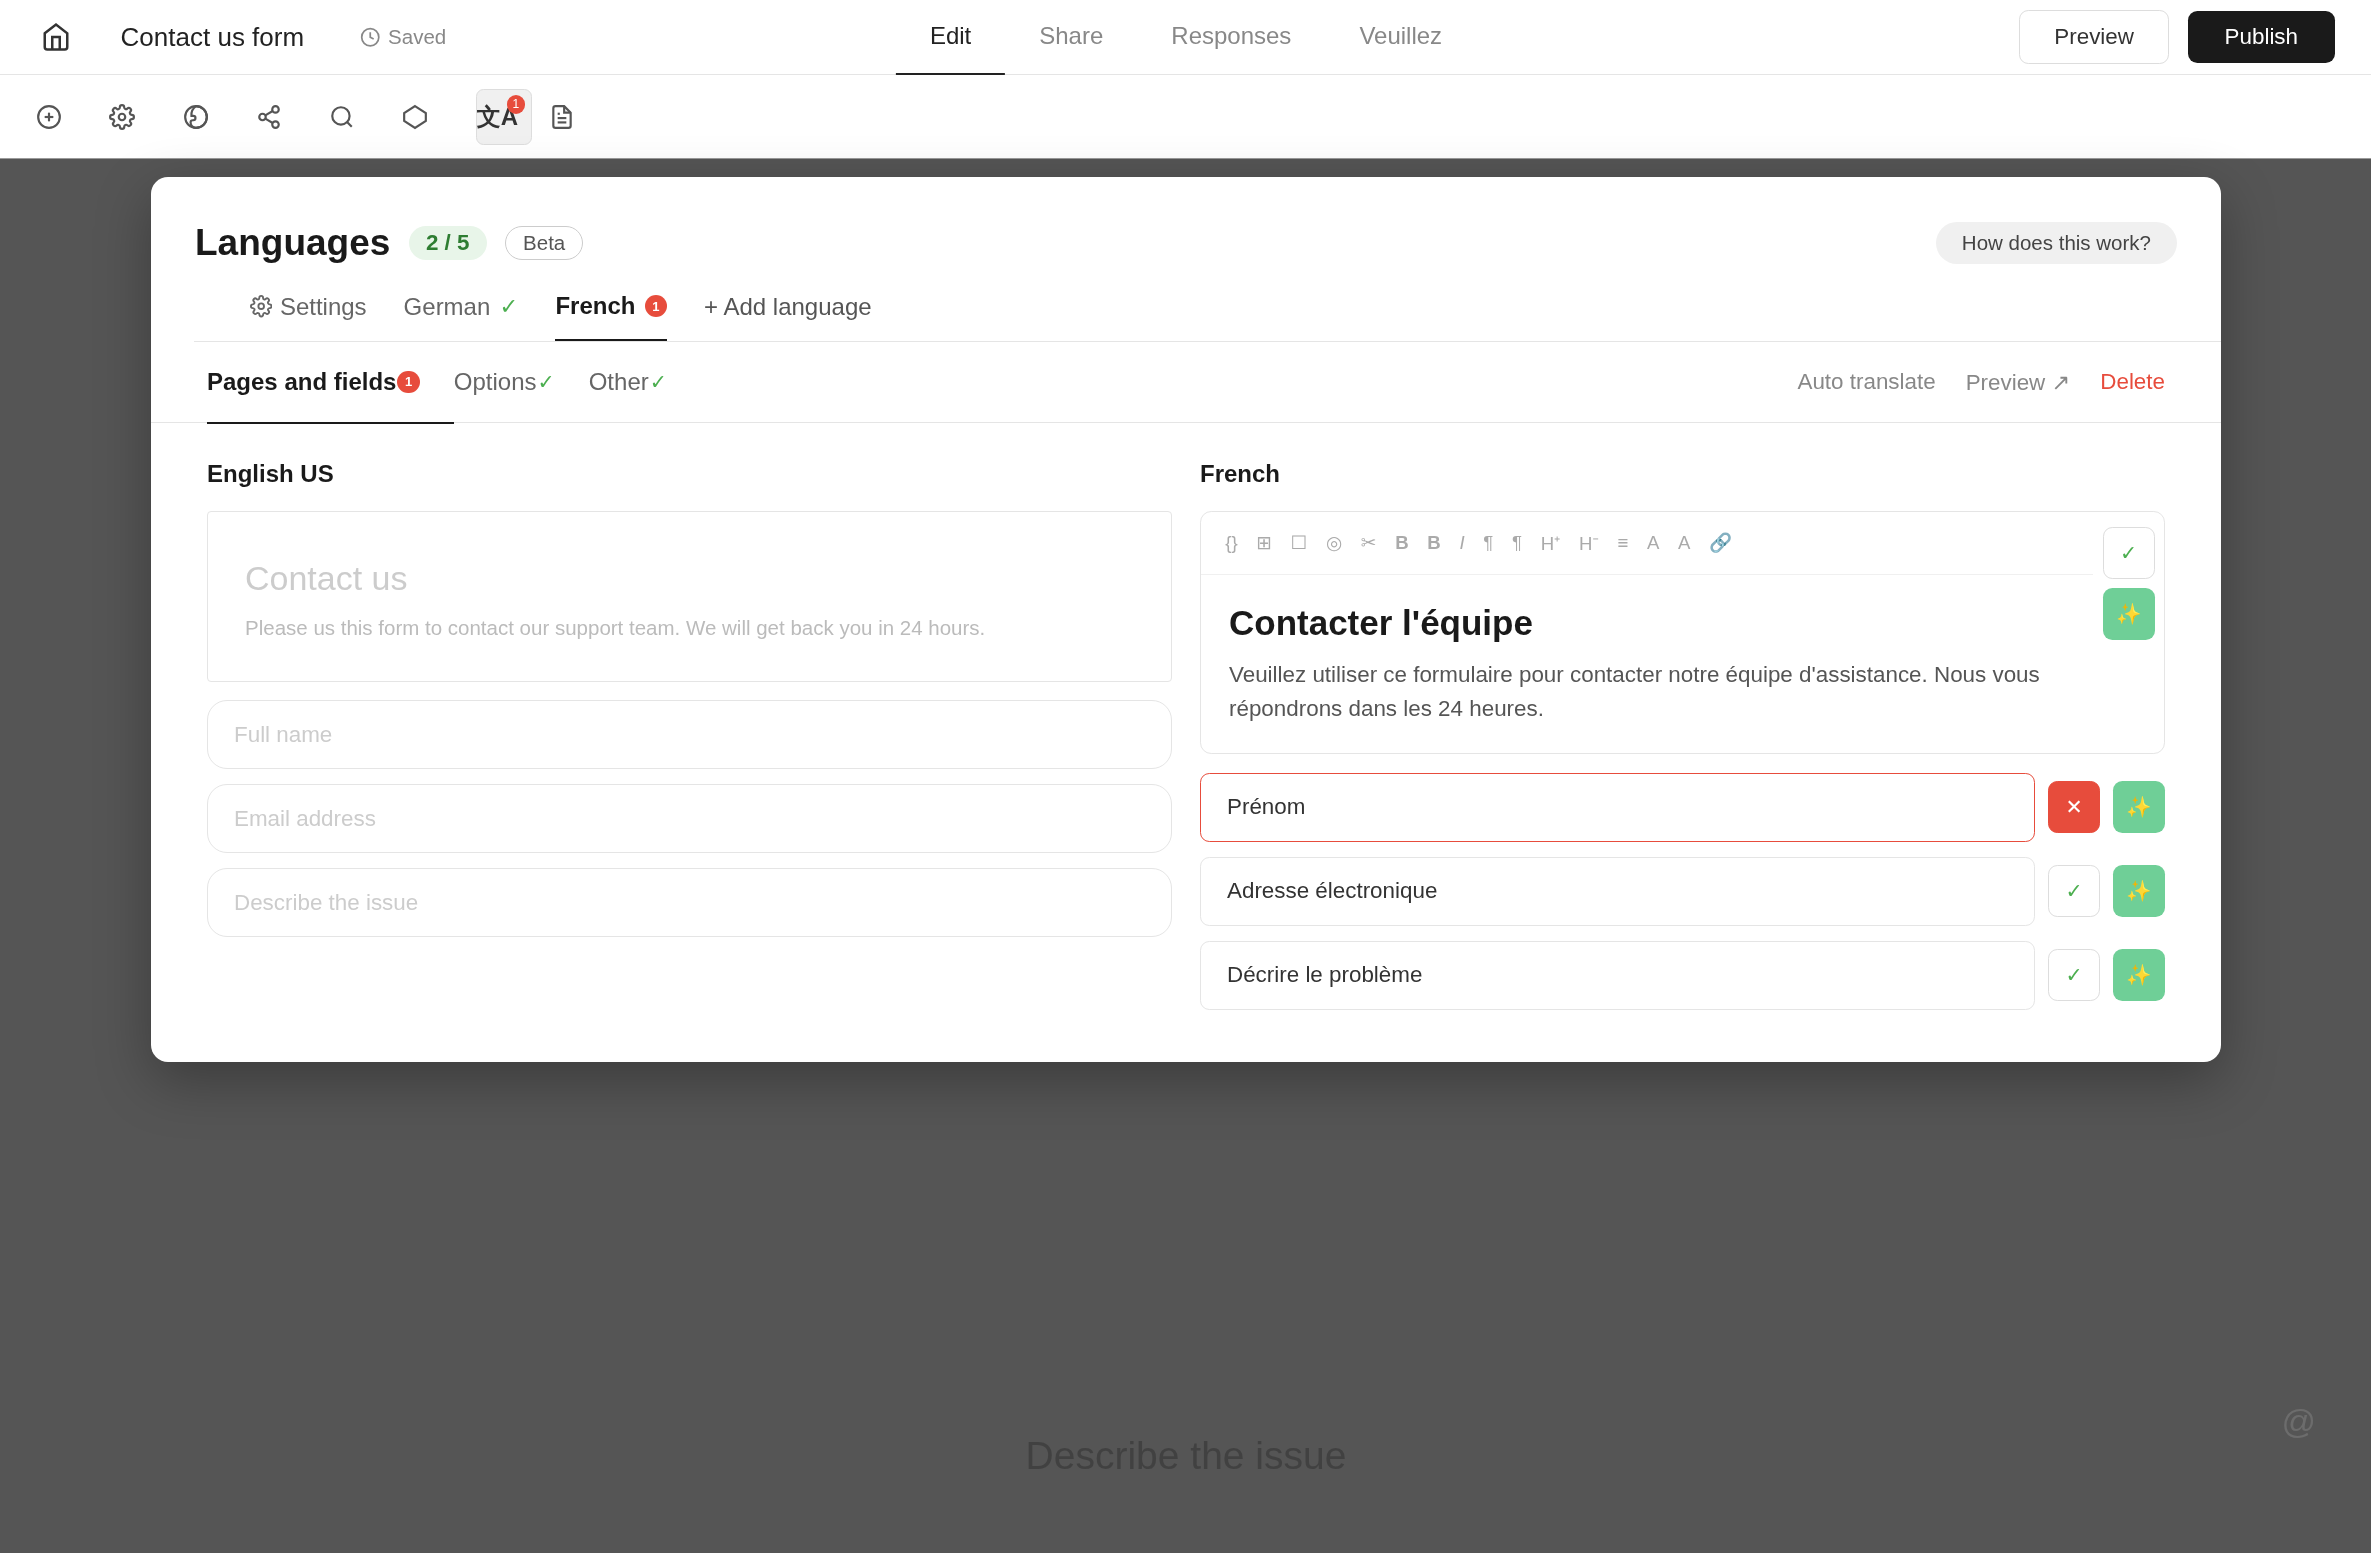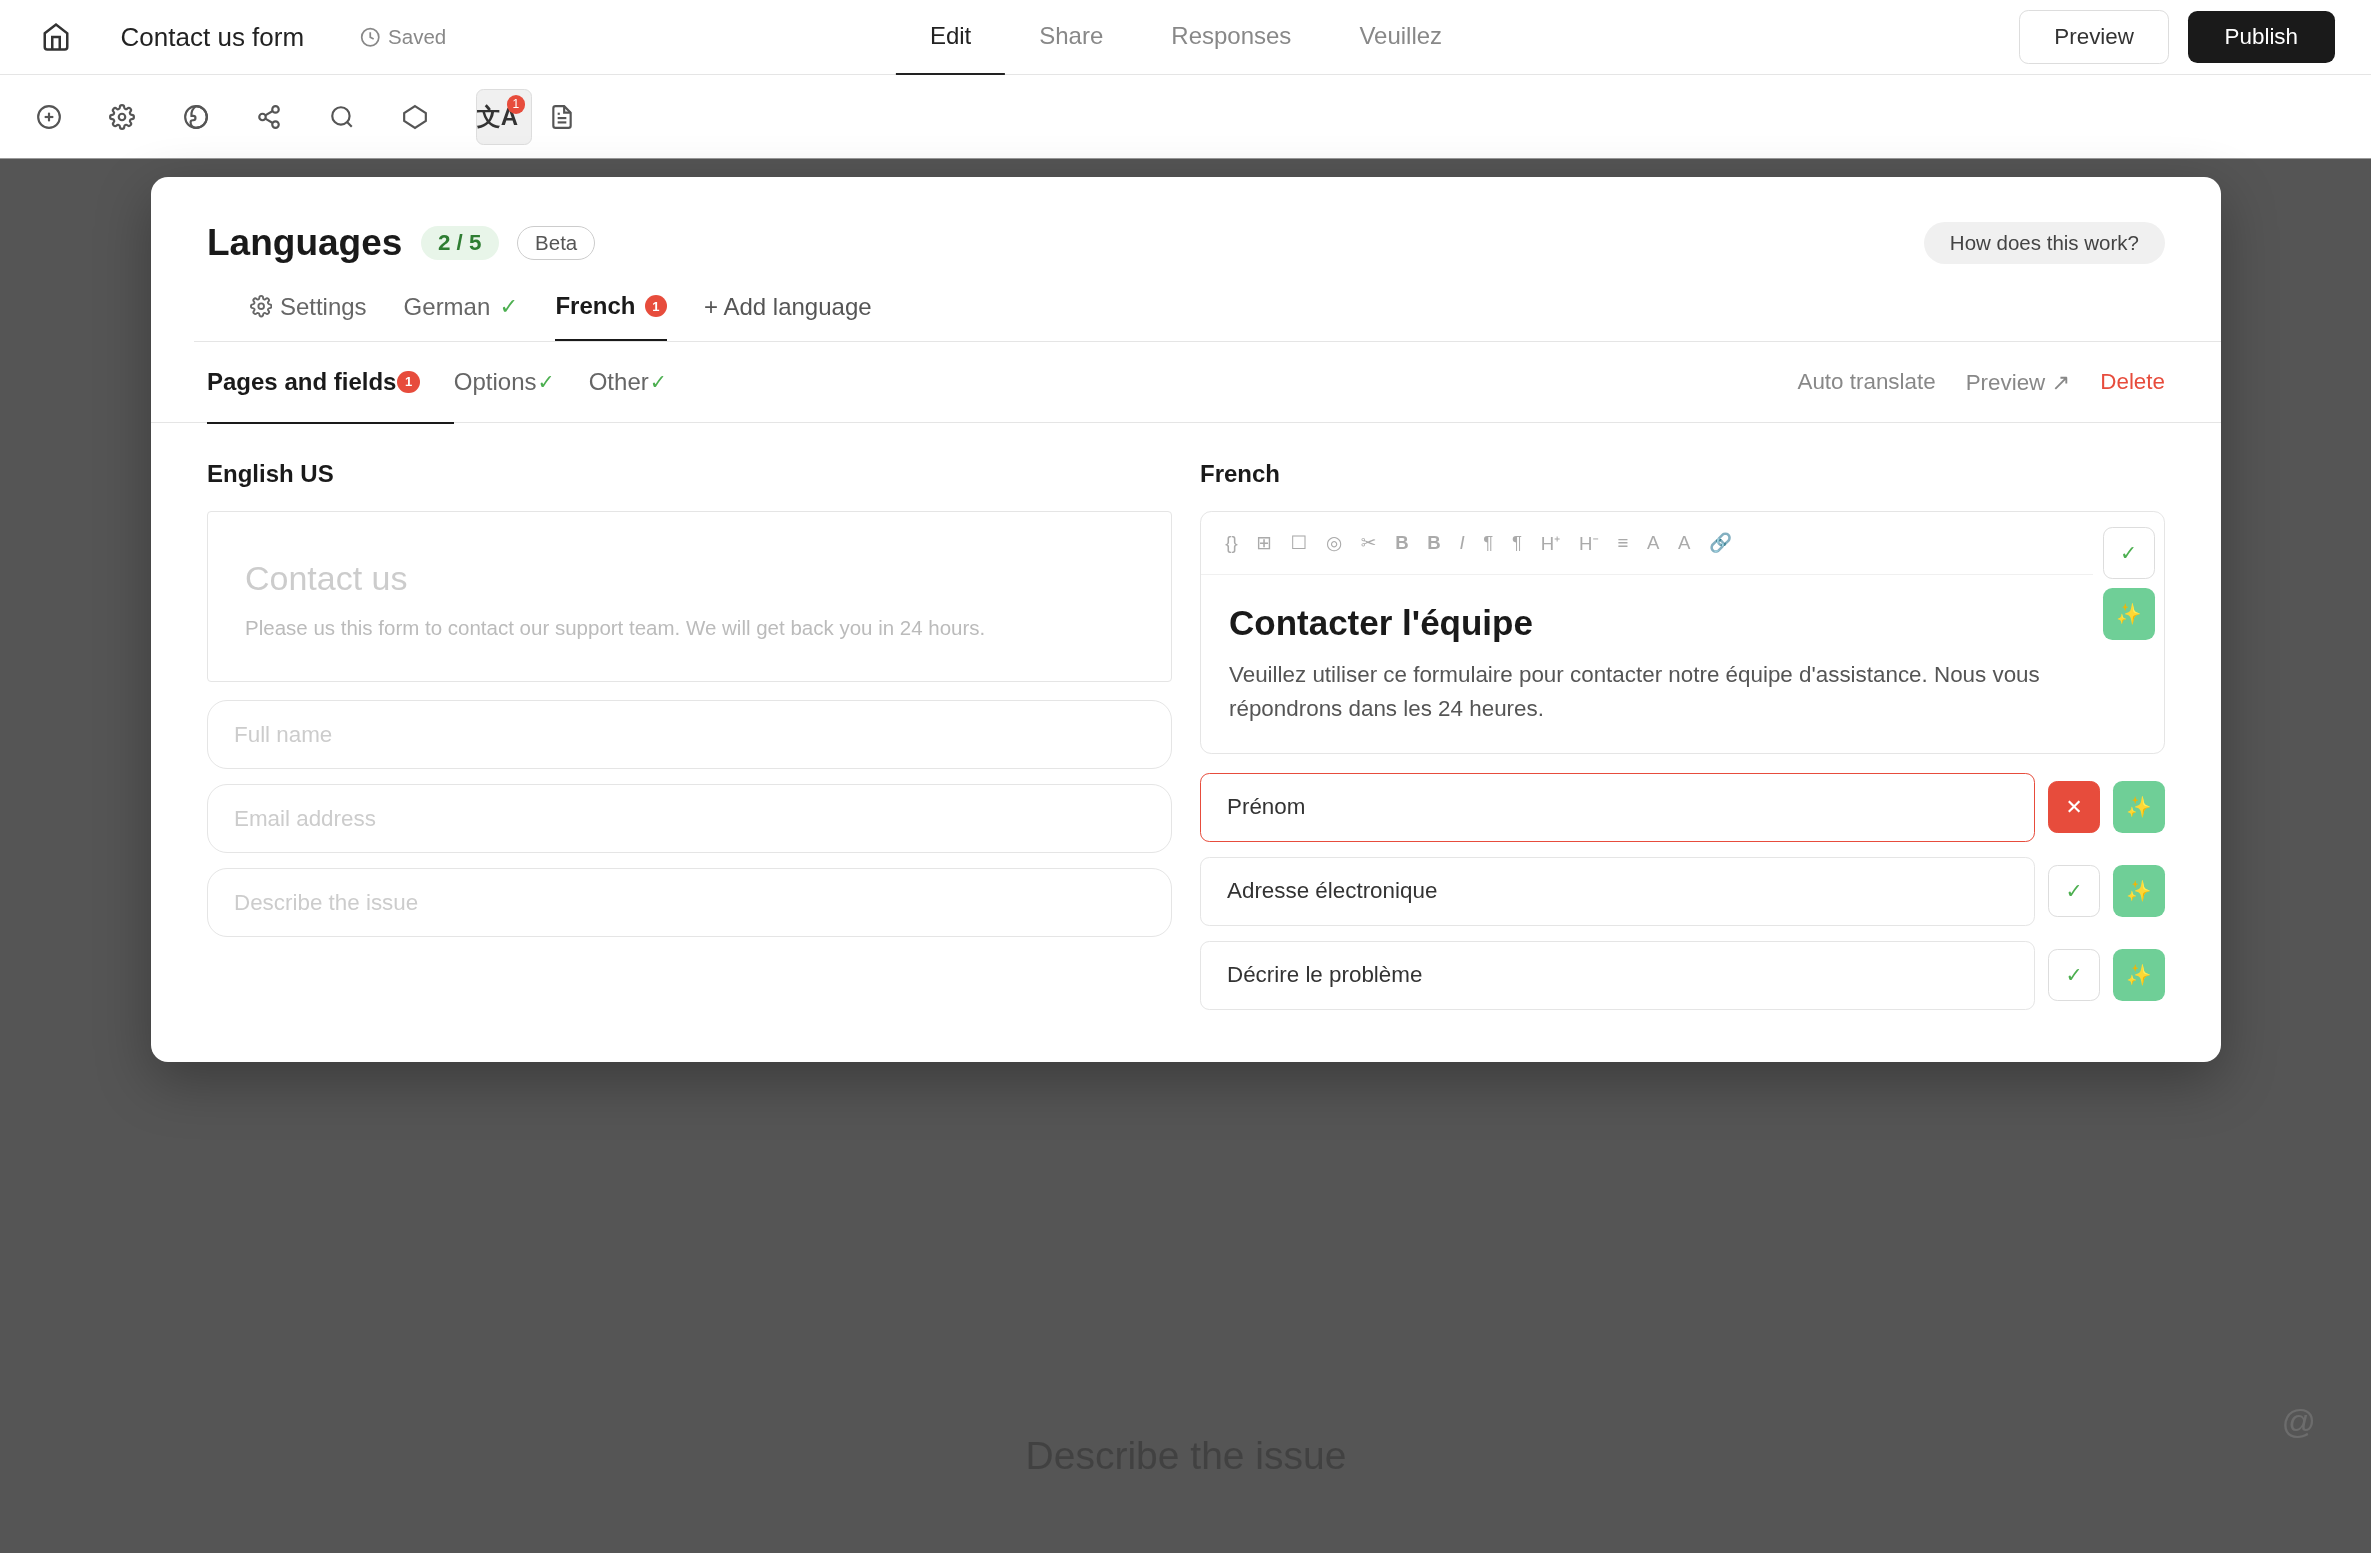--- a/index.html
+++ b/index.html
@@ -177,21 +177,21 @@
       background: #fff;
       border-radius: 17px;
       width: 2070px;
       max-height: 1305px;
       overflow: hidden;
       box-shadow: 0 18.6px 56px rgba(0,0,0,0.3);
     }
 
     
     .modal-header {
-      padding: 45px 56px 0;
+      padding: 45px 44px 0;
       display: flex;
       align-items: center;
       justify-content: space-between;
     }
     .modal-title-group {
       display: flex;
       align-items: center;
       gap: 18.6px;
     }
     .modal-title {

